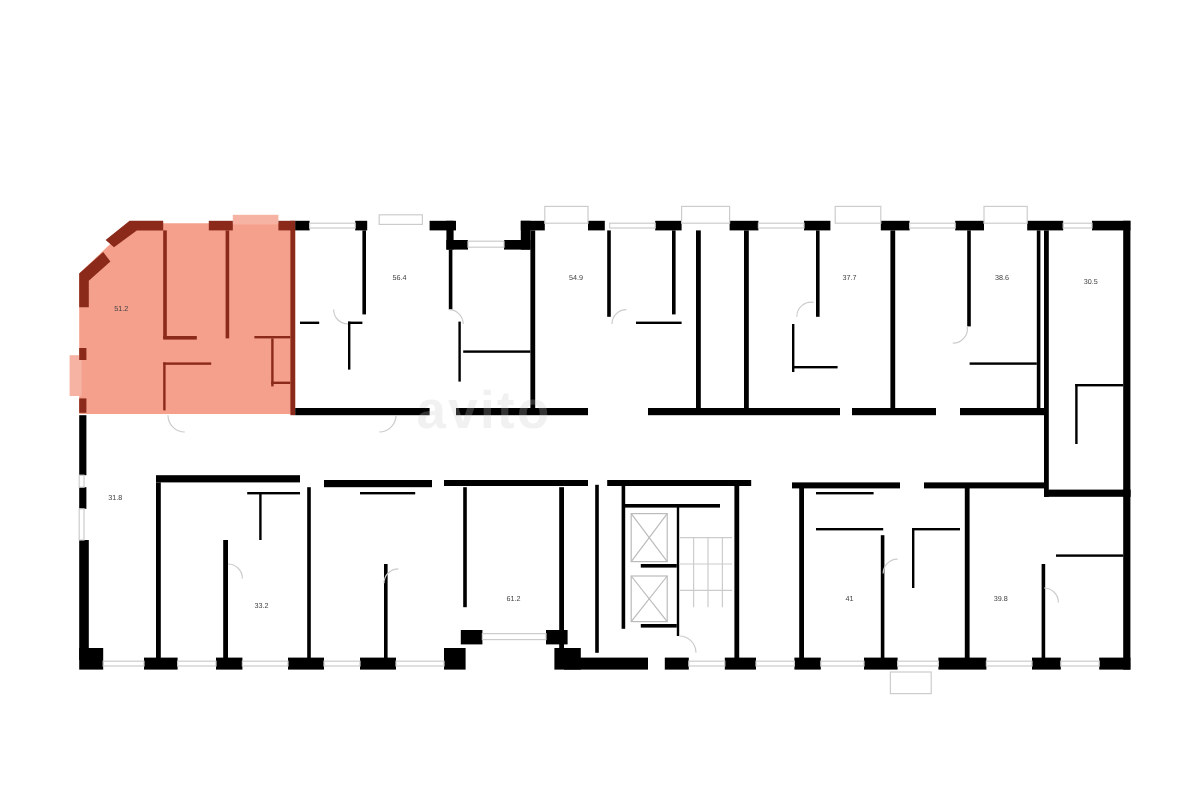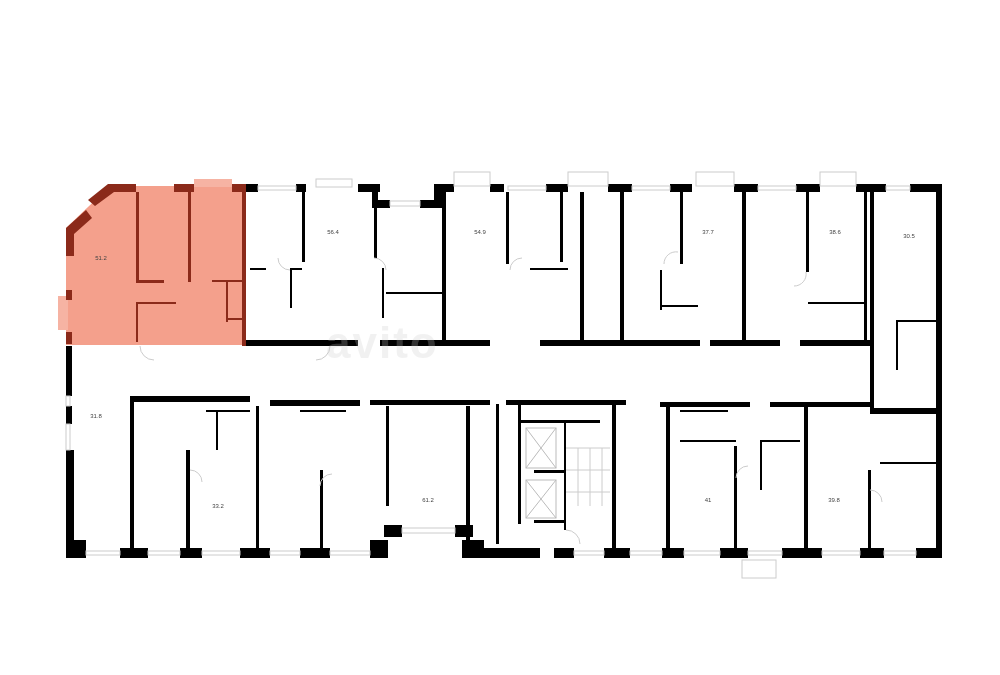--- a/index.html
+++ b/index.html
@@ -1,21 +1,21 @@
 <!DOCTYPE html>
 <html><head>
   <meta charset="utf-8">
   <style>
     html, body { margin: 0; padding: 0; background: #ffffff; }
     body { width: 1000px; height: 675px; position: relative; overflow: hidden; font-family: "Liberation Sans", sans-serif; }
     #plan { position: absolute; left: 0; top: 0; width: 1000px; height: 675px; }
     .label { position: absolute; font-size: 6px; color: #444; transform: translate(-50%, -50%); font-family: "Liberation Sans", sans-serif; white-space: nowrap; }
     .unit-hit { position: absolute; background: transparent; cursor: pointer; }
     .unit-hit.selected { }
-    .watermark { position: absolute; left: 326px; top: 318px; font-size: 44px; font-weight: bold; color: rgba(200,200,200,0.25); letter-spacing: 2px; font-family: "Liberation Sans", sans-serif; }
+    .watermark { position: absolute; left: 347px; top: 318px; font-size: 44px; font-weight: bold; color: rgba(200,200,200,0.25); letter-spacing: 2px; font-family: "Liberation Sans", sans-serif; }
   </style>
 </head>
 <body>
 
 <svg id="plan" viewBox="0 0 1000 675" xmlns="http://www.w3.org/2000/svg">
 
   <g>
     <polygon points="110,186 246,186 246,345 66,345 66,228" fill="#f4a08c"></polygon>
     <rect x="194" y="179" width="38" height="8" fill="#f6b3a3"></rect>
     <rect x="58" y="296" width="10" height="34" fill="#f6b3a3"></rect>

